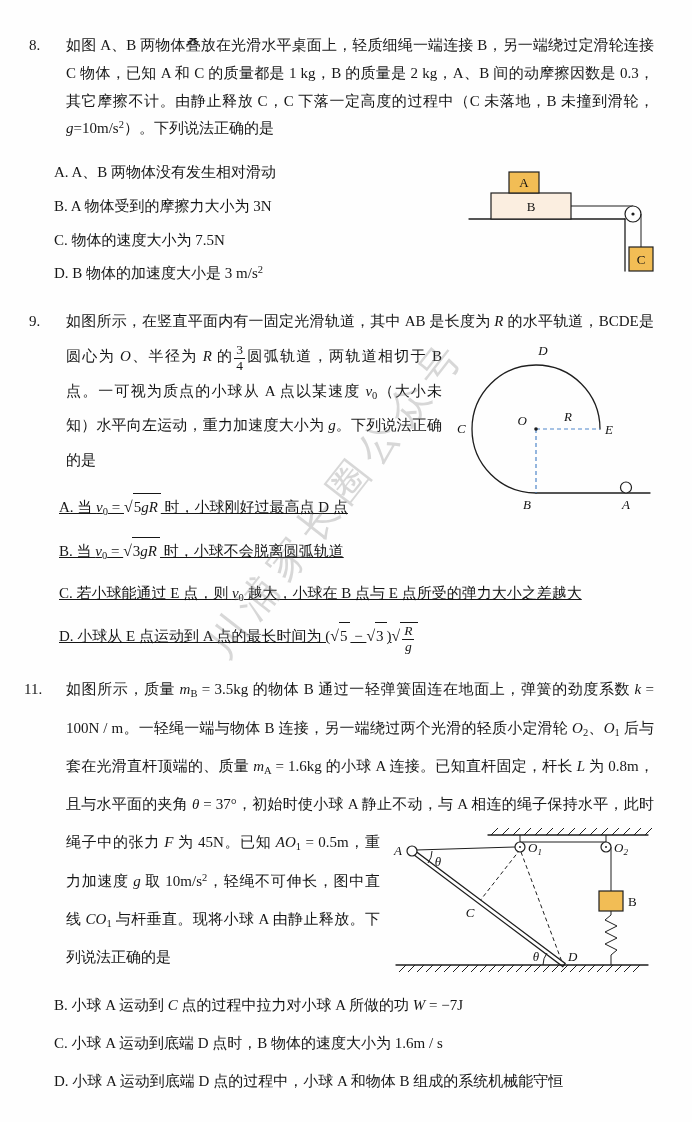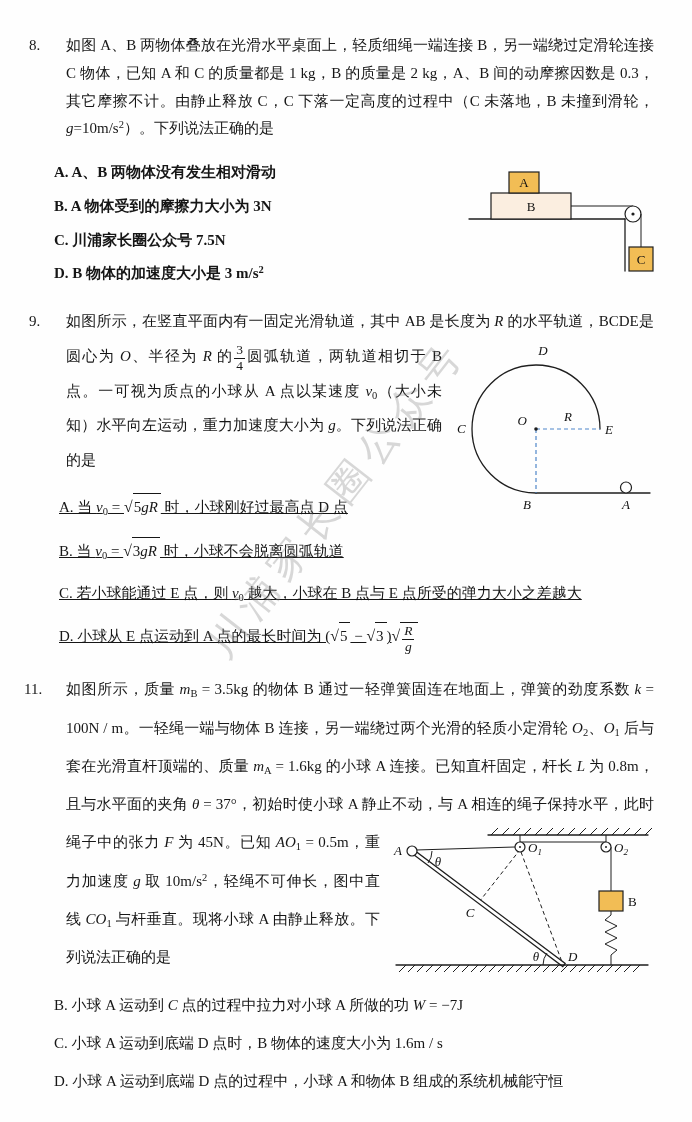--- a/index.html
+++ b/index.html
@@ -12,21 +12,21 @@
   .section-header { font-weight:700; font-size:15.5px; line-height:1.6; margin:0 0 8px 0; }
   .question { position:relative; padding-left:26px; font-size:15px; }
   .q8  { line-height:1.85; margin-bottom:12px; }
   .q9  { line-height:2.3;  margin-bottom:12px; }
   .q10 { line-height:2.55; }
   .qnum { position:absolute; top:0; }
   .q8 .qnum, .q9 .qnum { left:5px; }
   .q10 .qnum { left:0; }
   .qbody { margin:16px; text-align:justify; }
   .opt { text-align:justify; }
-  .q8 .opt  { line-height:1.85; margin:6px 0 2px 4px;font-weight:bold; }
+  .q8 .opt  { line-height:1.85; margin:6px 0 2px 4px; }
   .q9 .opt  { line-height:1.75; margin:16px 0 16px 9px;text-decoration:underline; }
   .q10 .opt { line-height:1.8;  margin:11px 0 11px 4px; }
   .opt-first10 { clear:both; padding-top:4px; }
   .fig { float:right; margin:2px 0 4px 12px; display:block; }
   .fig svg { display:block; }
   .it { font-style:italic; }
   sub, sup { font-size:0.7em; line-height:1; }
   sub { vertical-align:-0.25em; }
   sup { vertical-align:0.5em; }
   .frac { display:inline-block; vertical-align:-0.7em; text-align:center; line-height:1.08;
@@ -72,21 +72,21 @@
         <rect class="hl" x="164" y="86" width="24" height="24"></rect>
         <text class="lblu" x="59" y="26" text-anchor="middle">A</text>
         <text class="lblu" x="66" y="50" text-anchor="middle">B</text>
         <text class="lblu" x="176" y="103" text-anchor="middle">C</text>
       </svg>
     </span>
 
     <div class="opts">
       <div class="opt">A. A、B 两物体没有发生相对滑动</div>
       <div class="opt">B. A 物体受到的摩擦力大小为 3N</div>
-      <div class="opt">C. 川浦家长圈公众号 7.5N</div>
+      <div class="opt">C. 物体的速度大小为 7.5N</div>
       <div class="opt">D. B 物体的加速度大小是 3 m/s<sup>2</sup></div>
     </div>
   </section>
 
   <section class="question q9">
     <span class="qnum">9.</span>
     <p class="qbody"><span>如图所示，在竖直平面内有一固定光滑轨道，其中 AB 是长度为 <span class="it">R</span> 的水平轨道，BCDE</span><span class="fig">
           <svg width="200" height="185" viewBox="0 0 200 185">
         <path class="ln" d="M146,88 A64,64 0 1 0 82,152"></path>
         <line class="ln" x1="82" y1="152" x2="196" y2="152"></line>

